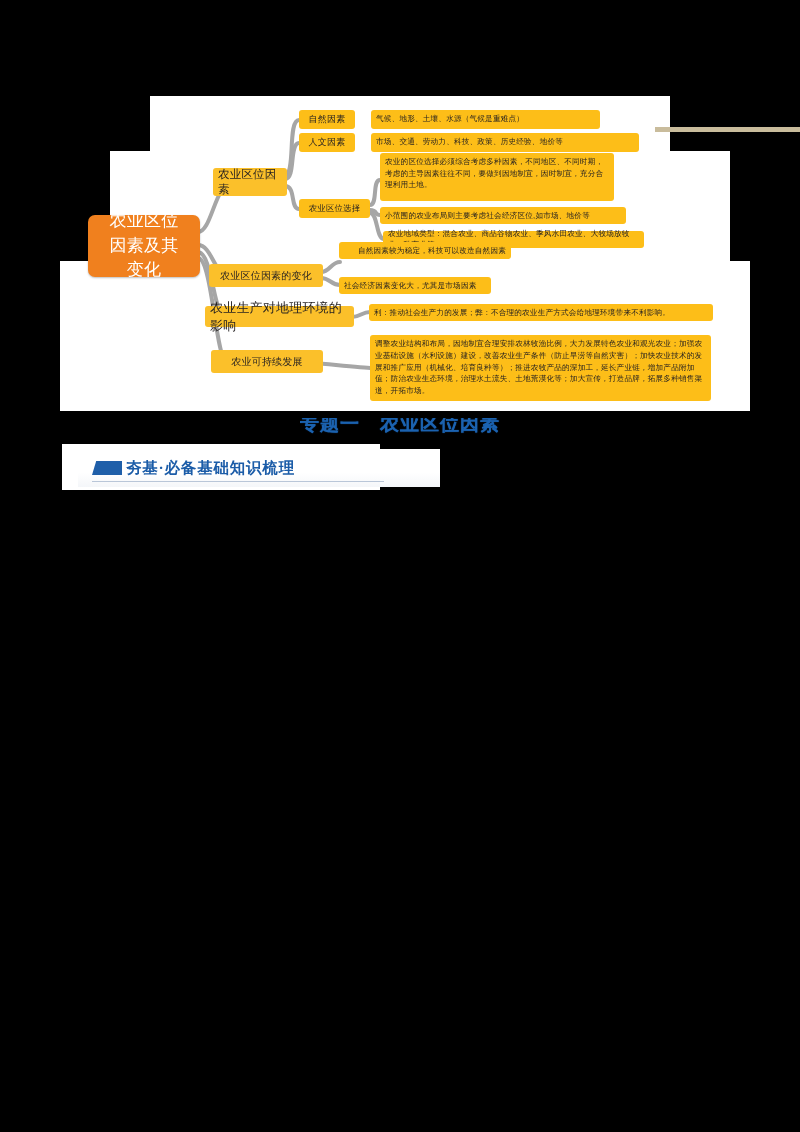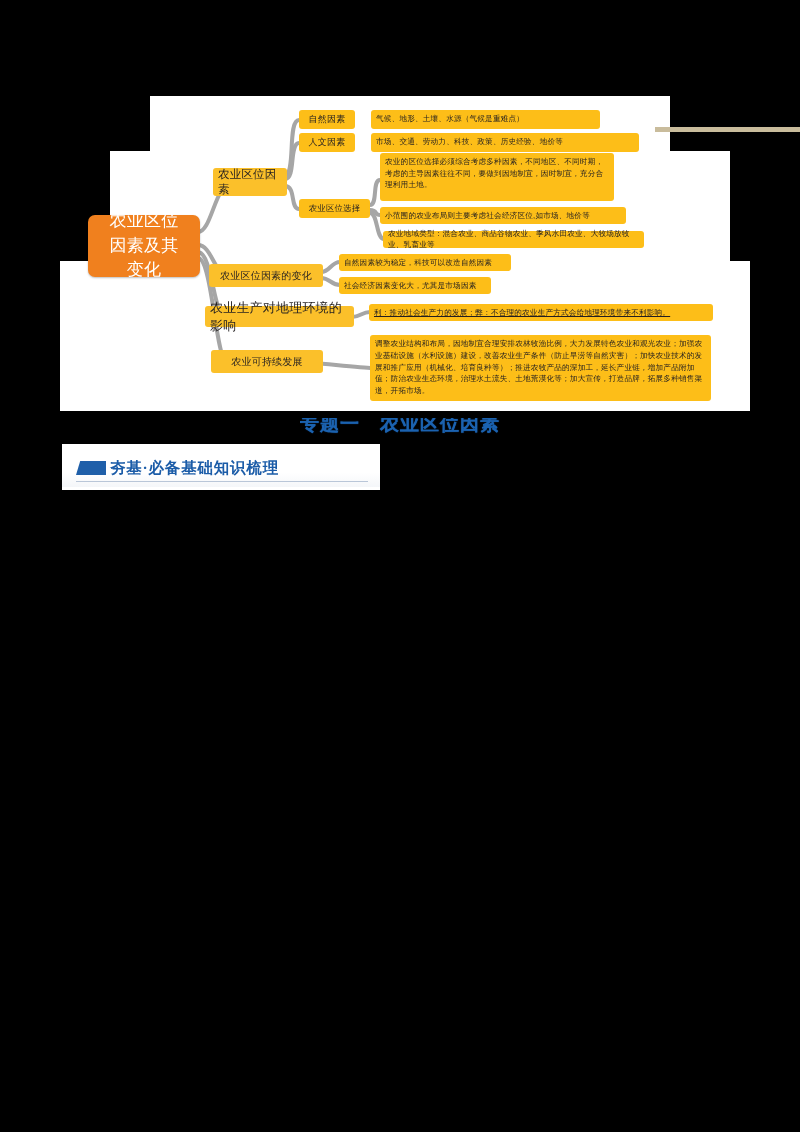--- a/index.html
+++ b/index.html
@@ -111,23 +111,23 @@
   }
   #chapter-title .shadowtext {
     position: absolute;
     left: 0;
     top: -4px;
     text-shadow: 0 0 1px #1B62B0;
   }
 
   #section-band {
     position: absolute;
-    left: 62px;
+    left: 78px;
     top: 449px;
-    width: 318px;
+    width: 362px;
     height: 38px;
     background: linear-gradient(180deg,#ffffff 0%, #ffffff 62%, #f4f6f9 100%);
     display: flex;
     align-items: center;
   }
   #section-band .underline {
     position: absolute;
     left: 14px;
     bottom: 5px;
     width: 292px;
@@ -233,28 +233,28 @@
     </div>
 
     <div class="node lvl3" style="left:380px; top:207px; width:246px; height:17px;">
       <span>小范围的农业布局则主要考虑社会经济区位,如市场、地价等</span>
     </div>
 
     <div class="node lvl3" style="left:383px; top:231px; width:261px; height:17px;">
       <span>农业地域类型：混合农业、商品谷物农业、季风水田农业、大牧场放牧业、乳畜业等</span>
     </div>
 
-    <div class="node lvl3" style="left:339px; top:254px; width:172px; height:17px;">
+    <div class="node lvl3" style="left:339px; top:242px; width:172px; height:17px;justify-content:flex-end;">
       <span>自然因素较为稳定，科技可以改造自然因素</span>
     </div>
     <div class="node lvl3" style="left:339px; top:277px; width:152px; height:17px;">
       <span>社会经济因素变化大，尤其是市场因素</span>
     </div>
 
-    <div class="node lvl3" style="left:369px; top:304px; width:344px; height:17px;text-decoration:underline;">
+    <div class="node lvl3" style="left:369px; top:304px; width:344px; height:17px;">
       <span>利：推动社会生产力的发展；弊：不合理的农业生产方式会给地理环境带来不利影响。</span>
     </div>
 
     <div class="node lvl3 para" style="left:370px; top:335px; width:341px; height:66px; line-height:1.55;">
       <span>调整农业结构和布局，因地制宜合理安排农林牧渔比例，大力发展特色农业和观光农业；加强农业基础设施（水利设施）建设，改善农业生产条件（防止旱涝等自然灾害）；加快农业技术的发展和推广应用（机械化、培育良种等）；推进农牧产品的深加工，延长产业链，增加产品附加值；防治农业生态环境，治理水土流失、土地荒漠化等；加大宣传，打造品牌，拓展多种销售渠道，开拓市场。</span>
     </div>
 
   </div>
 
   <div id="chapter-title">

